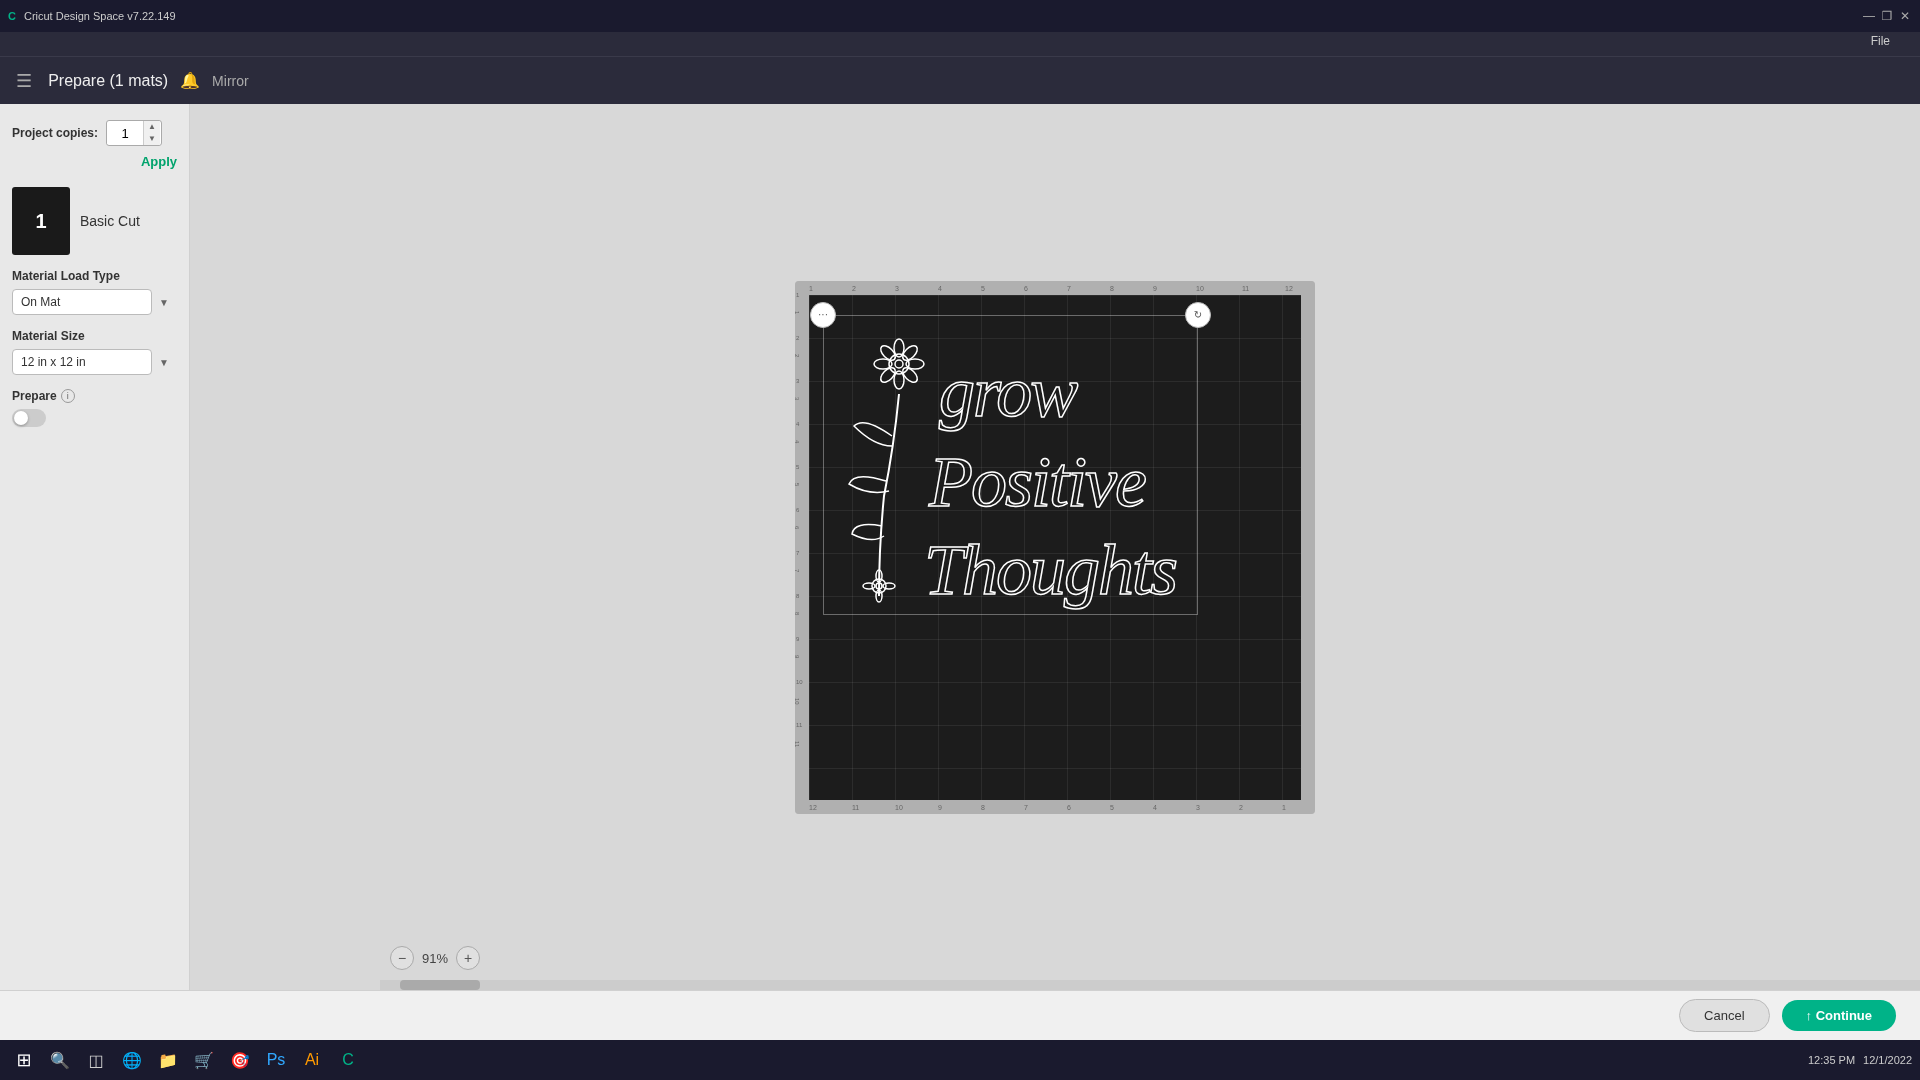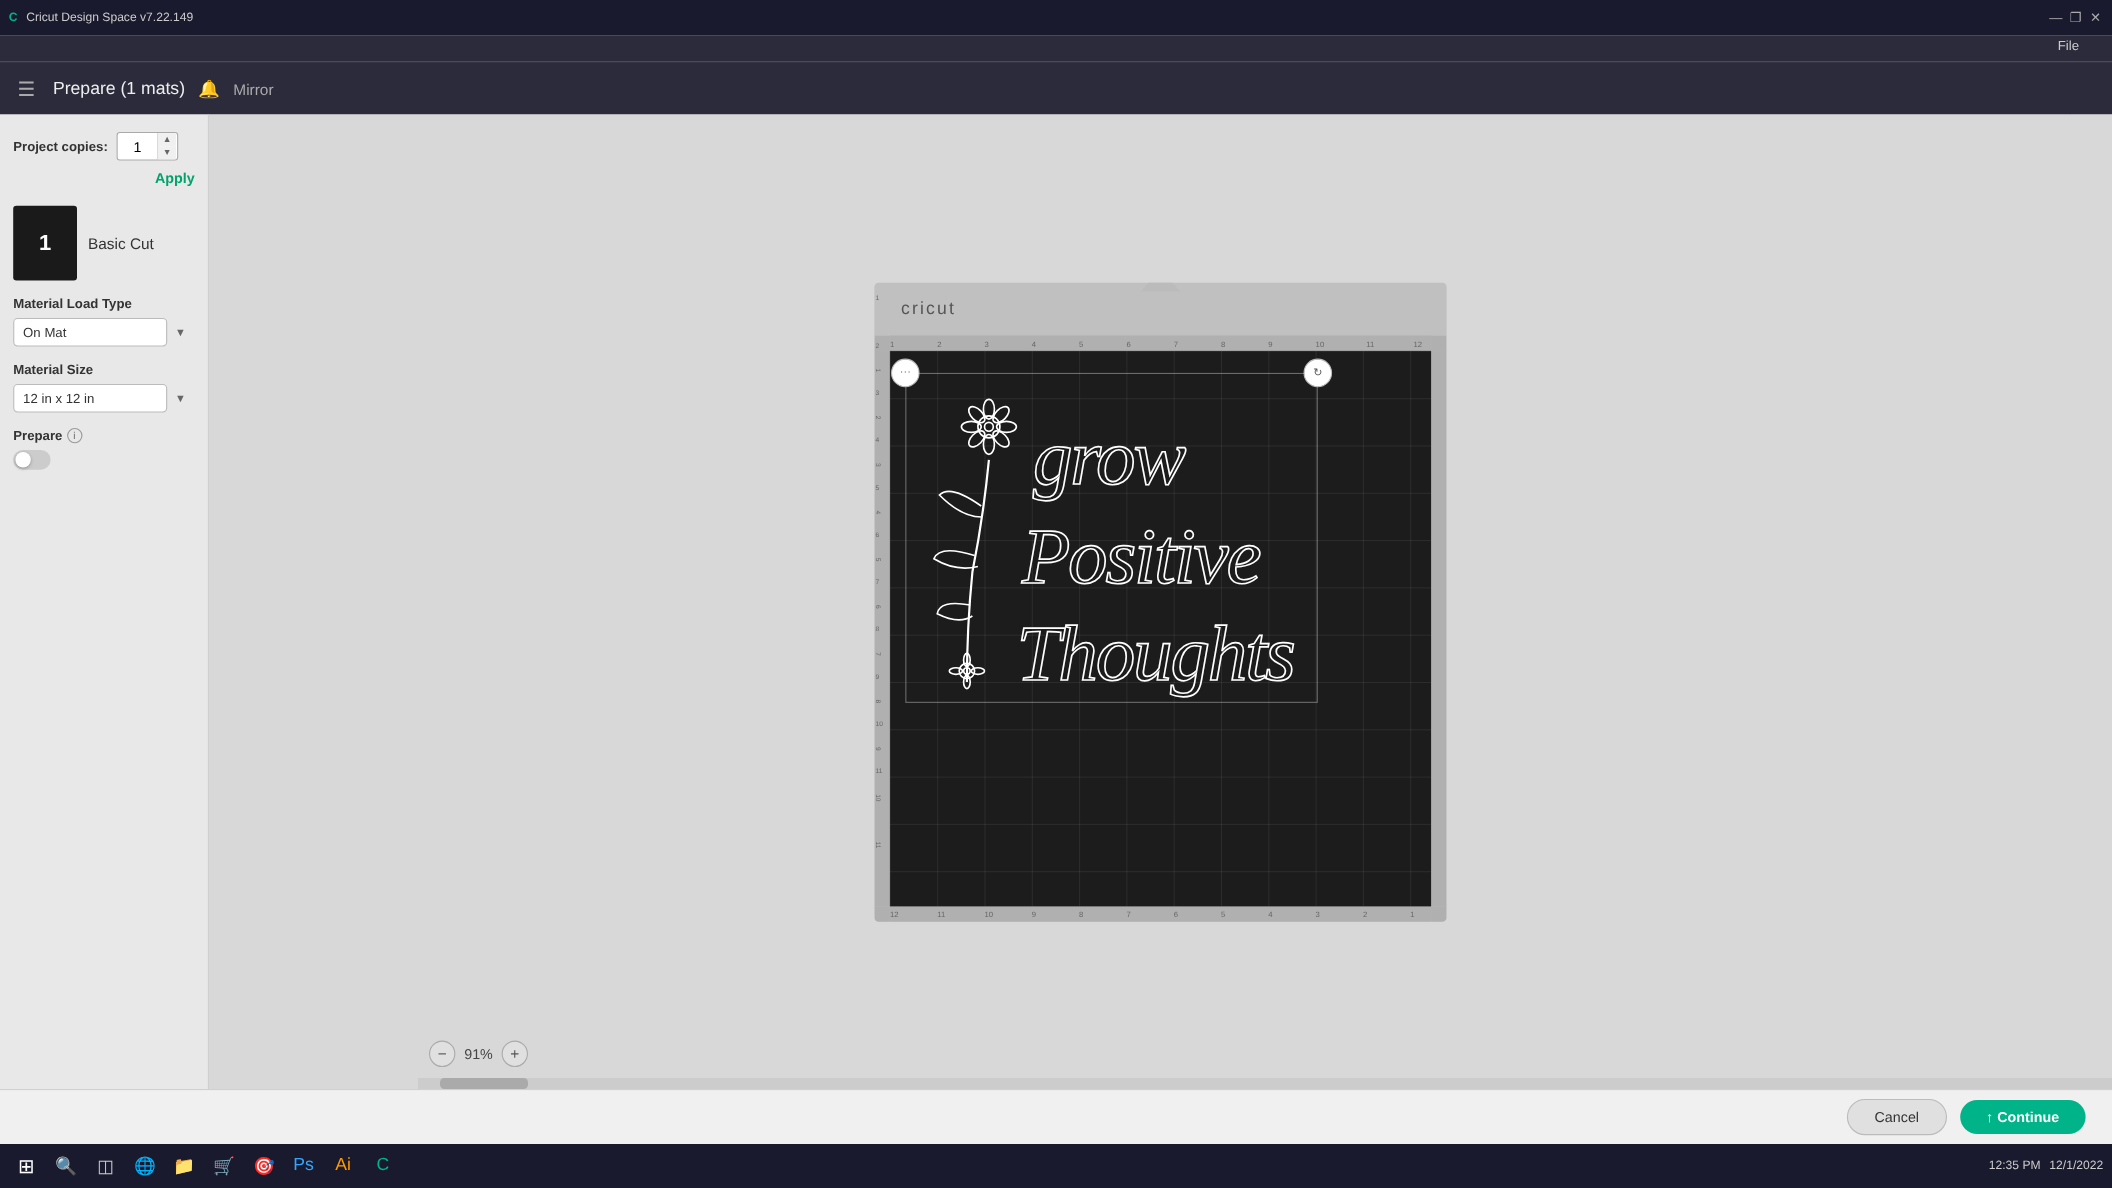--- a/index.html
+++ b/index.html
@@ -497,25 +497,20 @@
         <div class="toggle-thumb"></div>
       </div>
     </div>
 
   </div>
 
   <div class="content-area">
 
     <div class="mat-full">
 
-      <div class="mat-top-bar">
-        <div class="mat-arrow"></div>
-        <span class="cricut-logo-text">cricut</span>
-        <span style="width:60px;"></span>
-      </div>
 
       <div style="display:flex;height:14px;">
         <div style="width:14px;background:#b0b0b0;"></div>
         <div class="ruler-h" style="flex:1;">
           <svg width="100%" height="14" style="position:absolute;top:0;left:0;">
             <text x="0" y="10" font-size="7" fill="#666">1</text>
             <text x="43" y="10" font-size="7" fill="#666">2</text>
             <text x="86" y="10" font-size="7" fill="#666">3</text>
             <text x="129" y="10" font-size="7" fill="#666">4</text>
             <text x="172" y="10" font-size="7" fill="#666">5</text>

